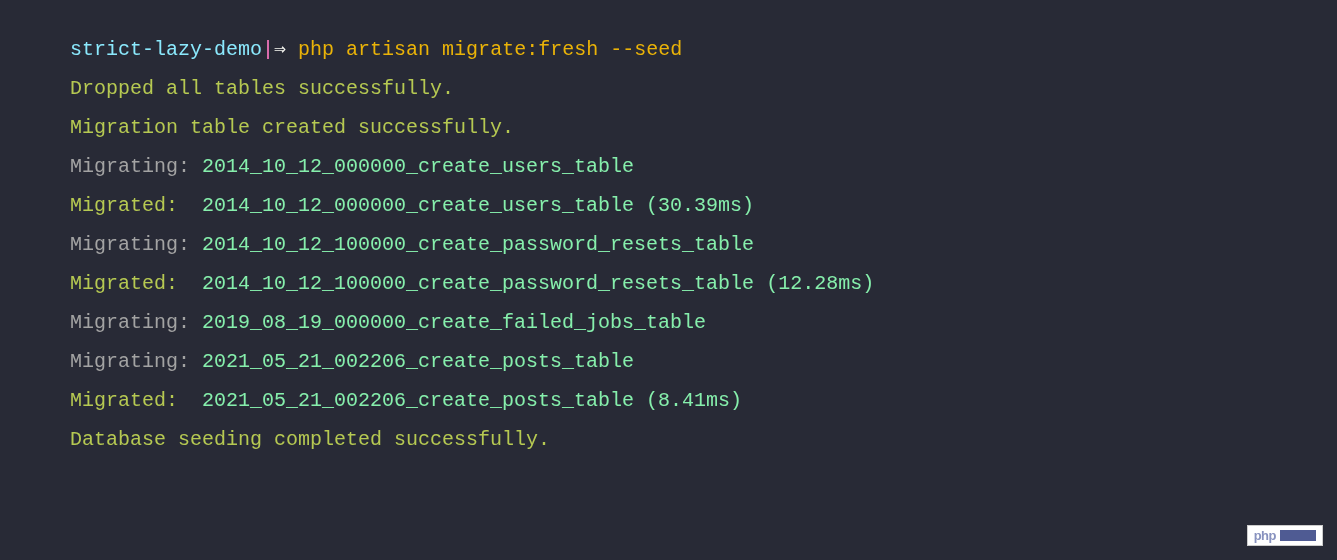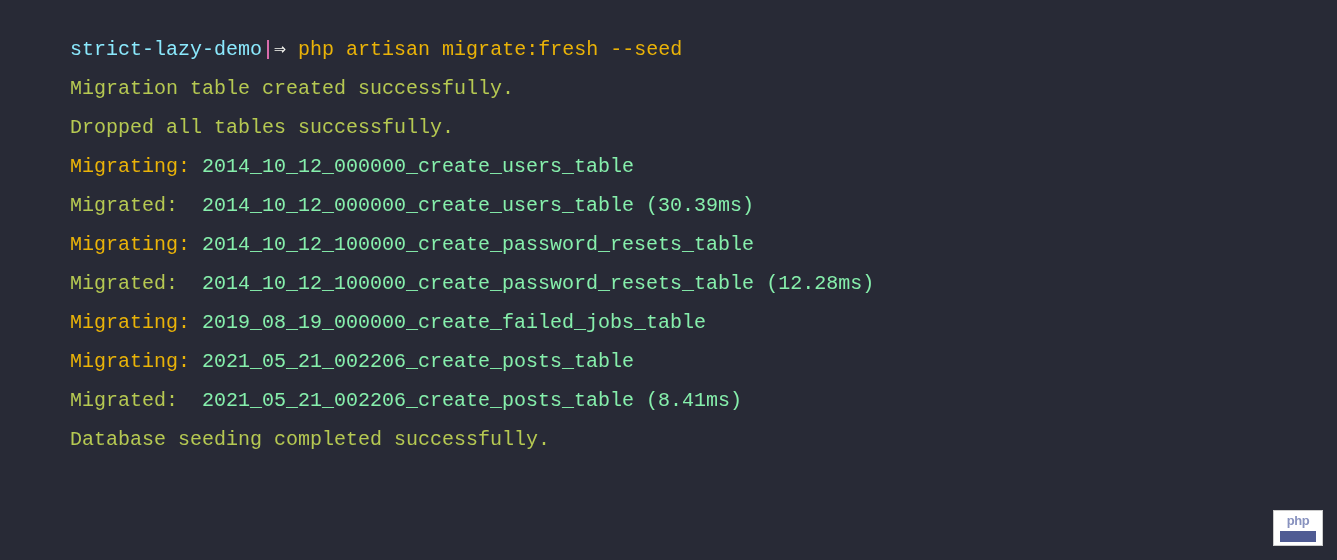--- a/index.html
+++ b/index.html
@@ -31,60 +31,59 @@
     .arrow {
       color: #f8f8f2;
     }
     .command {
       color: #eab308;
     }
     .green {
       color: #b6c952;
     }
     .yellow {
-      color: #eab308;
+      color: #a3a3a3;
     }
     .white {
       color: #86efac;
     }
     .watermark {
       position: absolute;
       bottom: 14px;
       right: 14px;
       background: #ffffff;
       border: 1px solid #cccccc;
       padding: 3px 6px;
       display: flex;
       align-items: center;
       gap: 4px;
       font-family: Arial, sans-serif;
       font-size: 13px;
       line-height: 1;
-      flex-direction: column;
     }
     .watermark-text {
       color: #8892bf;
       font-weight: bold;
       letter-spacing: -0.5px;
     }
     .watermark-bar {
       width: 36px;
       height: 11px;
       background: #4f5b93;
       display: inline-block;
     }
   </style>
 </head>
 <body>
 
 <div class="terminal">
   <div class="line"><span class="branch">strict-lazy-demo</span><span class="separator">|</span><span class="arrow">⇒ </span><span class="command">php artisan migrate:fresh --seed</span></div>
   <div id="output-lines">
+      <div class="line"><span class="green">Dropped all tables successfully.</span></div>
       <div class="line"><span class="green">Migration table created successfully.</span></div>
-      <div class="line"><span class="green">Dropped all tables successfully.</span></div>
       <div class="line"><span class="yellow">Migrating:</span><span class="white"> 2014_10_12_000000_create_users_table</span></div>
       <div class="line"><span class="green">Migrated:</span><span class="white">  2014_10_12_000000_create_users_table (30.39ms)</span></div>
       <div class="line"><span class="yellow">Migrating:</span><span class="white"> 2014_10_12_100000_create_password_resets_table</span></div>
       <div class="line"><span class="green">Migrated:</span><span class="white">  2014_10_12_100000_create_password_resets_table (12.28ms)</span></div>
       <div class="line"><span class="yellow">Migrating:</span><span class="white"> 2019_08_19_000000_create_failed_jobs_table</span></div>
       <div class="line"><span class="yellow">Migrating:</span><span class="white"> 2021_05_21_002206_create_posts_table</span></div>
       <div class="line"><span class="green">Migrated:</span><span class="white">  2021_05_21_002206_create_posts_table (8.41ms)</span></div>
       <div class="line"><span class="green">Database seeding completed successfully.</span></div>
     </div>
 </div>

